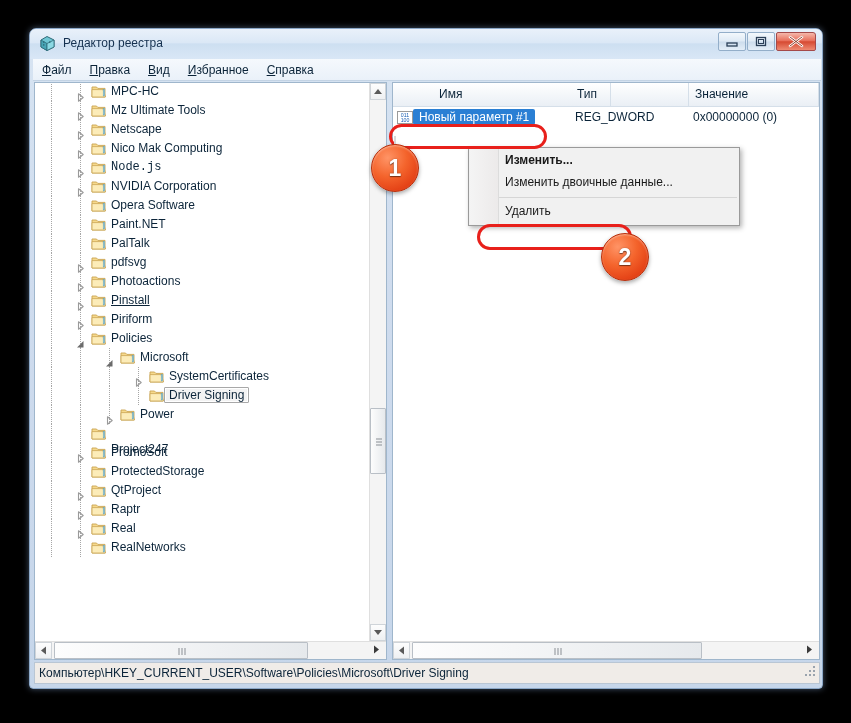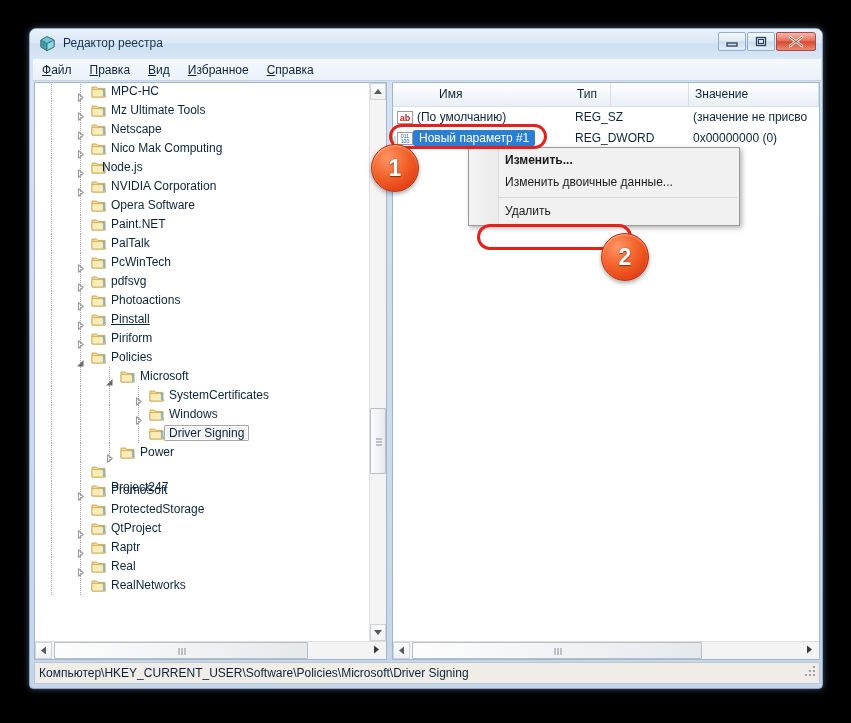--- a/index.html
+++ b/index.html
@@ -434,21 +434,21 @@
               <div class="guide" style="left: 16px;"></div>
               <div class="guide" style="left: 45px;"></div>
               <span class="tw-arrow" style="left: 41px;"><svg width="9" height="9" viewBox="0 0 9 9">
                   <polygon points="2.5,0.8 7.2,4.5 2.5,8.2" fill="none" stroke="#9a9a9a" stroke-width="1.1" stroke-linejoin="round"></polygon>
                 </svg></span>
               <span class="tw-folder" style="left: 56px;"><svg width="16" height="15" viewBox="0 0 16 15">
                   <path d="M1,3 L5.5,3 L6.8,4.4 L14,4.4 L14,13 L1,13 Z" fill="#f6d98c" stroke="#c9a451" stroke-width="0.9"></path>
                   <path d="M1,5.6 L12,5.6 L14.6,13 L1,13 Z" fill="#fcecb8" stroke="#c9a451" stroke-width="0.8"></path>
                   <rect x="12.2" y="5.4" width="1.5" height="6.6" fill="#9fd7e8" stroke="#5f9cb5" stroke-width="0.5"></rect>
                 </svg></span>
-              <span class="tw-label" style="left: 67px;">Node.js</span>
+              <span class="tw-label" style="left: 76px; font-family: Liberation Mono, monospace;">Node.js</span>
             </div>
             <div class="tree-row">
               <div class="guide" style="left: 16px;"></div>
               <div class="guide" style="left: 45px;"></div>
               <span class="tw-arrow" style="left: 41px;"><svg width="9" height="9" viewBox="0 0 9 9">
                   <polygon points="2.5,0.8 7.2,4.5 2.5,8.2" fill="none" stroke="#9a9a9a" stroke-width="1.1" stroke-linejoin="round"></polygon>
                 </svg></span>
               <span class="tw-folder" style="left: 56px;"><svg width="16" height="15" viewBox="0 0 16 15">
                   <path d="M1,3 L5.5,3 L6.8,4.4 L14,4.4 L14,13 L1,13 Z" fill="#f6d98c" stroke="#c9a451" stroke-width="0.9"></path>
                   <path d="M1,5.6 L12,5.6 L14.6,13 L1,13 Z" fill="#fcecb8" stroke="#c9a451" stroke-width="0.8"></path>
@@ -478,33 +478,20 @@
             </div>
             <div class="tree-row">
               <div class="guide" style="left: 16px;"></div>
               <div class="guide" style="left: 45px;"></div>
               <span class="tw-folder" style="left: 56px;"><svg width="16" height="15" viewBox="0 0 16 15">
                   <path d="M1,3 L5.5,3 L6.8,4.4 L14,4.4 L14,13 L1,13 Z" fill="#f6d98c" stroke="#c9a451" stroke-width="0.9"></path>
                   <path d="M1,5.6 L12,5.6 L14.6,13 L1,13 Z" fill="#fcecb8" stroke="#c9a451" stroke-width="0.8"></path>
                   <rect x="12.2" y="5.4" width="1.5" height="6.6" fill="#9fd7e8" stroke="#5f9cb5" stroke-width="0.5"></rect>
                 </svg></span>
               <span class="tw-label" style="left: 76px;">PalTalk</span>
-            </div>
-            <div class="tree-row">
-              <div class="guide" style="left: 16px;"></div>
-              <div class="guide" style="left: 45px;"></div>
-              <span class="tw-arrow" style="left: 41px;"><svg width="9" height="9" viewBox="0 0 9 9">
-                  <polygon points="2.5,0.8 7.2,4.5 2.5,8.2" fill="none" stroke="#9a9a9a" stroke-width="1.1" stroke-linejoin="round"></polygon>
-                </svg></span>
-              <span class="tw-folder" style="left: 56px;"><svg width="16" height="15" viewBox="0 0 16 15">
-                  <path d="M1,3 L5.5,3 L6.8,4.4 L14,4.4 L14,13 L1,13 Z" fill="#f6d98c" stroke="#c9a451" stroke-width="0.9"></path>
-                  <path d="M1,5.6 L12,5.6 L14.6,13 L1,13 Z" fill="#fcecb8" stroke="#c9a451" stroke-width="0.8"></path>
-                  <rect x="12.2" y="5.4" width="1.5" height="6.6" fill="#9fd7e8" stroke="#5f9cb5" stroke-width="0.5"></rect>
-                </svg></span>
-              <span class="tw-label" style="left: 76px;">PcWinTech</span>
             </div>
             <div class="tree-row">
               <div class="guide" style="left: 16px;"></div>
               <div class="guide" style="left: 45px;"></div>
               <span class="tw-arrow" style="left: 41px;"><svg width="9" height="9" viewBox="0 0 9 9">
                   <polygon points="2.5,0.8 7.2,4.5 2.5,8.2" fill="none" stroke="#9a9a9a" stroke-width="1.1" stroke-linejoin="round"></polygon>
                 </svg></span>
               <span class="tw-folder" style="left: 56px;"><svg width="16" height="15" viewBox="0 0 16 15">
                   <path d="M1,3 L5.5,3 L6.8,4.4 L14,4.4 L14,13 L1,13 Z" fill="#f6d98c" stroke="#c9a451" stroke-width="0.9"></path>
                   <path d="M1,5.6 L12,5.6 L14.6,13 L1,13 Z" fill="#fcecb8" stroke="#c9a451" stroke-width="0.8"></path>
@@ -585,35 +572,20 @@
               <div class="guide" style="left: 103px;"></div>
               <span class="tw-arrow" style="left: 99px;"><svg width="9" height="9" viewBox="0 0 9 9">
                   <polygon points="2.5,0.8 7.2,4.5 2.5,8.2" fill="none" stroke="#9a9a9a" stroke-width="1.1" stroke-linejoin="round"></polygon>
                 </svg></span>
               <span class="tw-folder" style="left: 114px;"><svg width="16" height="15" viewBox="0 0 16 15">
                   <path d="M1,3 L5.5,3 L6.8,4.4 L14,4.4 L14,13 L1,13 Z" fill="#f6d98c" stroke="#c9a451" stroke-width="0.9"></path>
                   <path d="M1,5.6 L12,5.6 L14.6,13 L1,13 Z" fill="#fcecb8" stroke="#c9a451" stroke-width="0.8"></path>
                   <rect x="12.2" y="5.4" width="1.5" height="6.6" fill="#9fd7e8" stroke="#5f9cb5" stroke-width="0.5"></rect>
                 </svg></span>
               <span class="tw-label" style="left: 134px;">SystemCertificates</span>
-            </div>
-            <div class="tree-row">
-              <div class="guide" style="left: 16px;"></div>
-              <div class="guide" style="left: 45px;"></div>
-              <div class="guide" style="left: 74px;"></div>
-              <div class="guide" style="left: 103px;"></div>
-              <span class="tw-arrow" style="left: 99px;"><svg width="9" height="9" viewBox="0 0 9 9">
-                  <polygon points="2.5,0.8 7.2,4.5 2.5,8.2" fill="none" stroke="#9a9a9a" stroke-width="1.1" stroke-linejoin="round"></polygon>
-                </svg></span>
-              <span class="tw-folder" style="left: 114px;"><svg width="16" height="15" viewBox="0 0 16 15">
-                  <path d="M1,3 L5.5,3 L6.8,4.4 L14,4.4 L14,13 L1,13 Z" fill="#f6d98c" stroke="#c9a451" stroke-width="0.9"></path>
-                  <path d="M1,5.6 L12,5.6 L14.6,13 L1,13 Z" fill="#fcecb8" stroke="#c9a451" stroke-width="0.8"></path>
-                  <rect x="12.2" y="5.4" width="1.5" height="6.6" fill="#9fd7e8" stroke="#5f9cb5" stroke-width="0.5"></rect>
-                </svg></span>
-              <span class="tw-label" style="left: 134px;">Windows</span>
             </div>
             <div class="tree-row selected">
               <div class="guide" style="left: 16px;"></div>
               <div class="guide" style="left: 45px;"></div>
               <div class="guide" style="left: 74px;"></div>
               <div class="guide" style="left: 103px;"></div>
               <span class="tw-folder" style="left: 114px;"><svg width="16" height="15" viewBox="0 0 16 15">
                   <path d="M1,3 L5.5,3 L6.8,4.4 L14,4.4 L14,13 L1,13 Z" fill="#f6d98c" stroke="#c9a451" stroke-width="0.9"></path>
                   <path d="M1,5.6 L12,5.6 L14.6,13 L1,13 Z" fill="#fcecb8" stroke="#c9a451" stroke-width="0.8"></path>
                   <rect x="12.2" y="5.4" width="1.5" height="6.6" fill="#9fd7e8" stroke="#5f9cb5" stroke-width="0.5"></rect>
@@ -757,29 +729,20 @@
       </div>
     </div>
 
     <div id="value-pane">
       <div id="value-header">
           <div class="vh-cell" style="left: 0px; width: 178px; margin-left: 40px;">Имя</div>
           <div class="vh-cell" style="left: 178px; width: 118px;">Тип</div>
           <div class="vh-cell" style="left: 296px; width: 130px;">Значение</div>
         </div>
       <div id="value-rows">
-          <div class="value-row">
-            <span class="vr-icon"><svg width="16" height="15" viewBox="0 0 16 15">
-                <rect x="0.5" y="1.5" width="15" height="12" fill="#ffffff" stroke="#9a9a9a" stroke-width="1"></rect>
-                <text x="8" y="11" font-family="Liberation Sans, sans-serif" font-size="9" font-weight="bold" fill="#cc2020" text-anchor="middle">ab</text>
-              </svg></span>
-            <span class="vr-name">(По умолчанию)</span>
-            <span class="vr-type">REG_SZ</span>
-            <span class="vr-data">(значение не присво</span>
-          </div>
           <div class="value-row selected">
             <span class="vr-icon"><svg width="16" height="15" viewBox="0 0 16 15">
                 <rect x="0.5" y="1.5" width="15" height="12" fill="#ffffff" stroke="#9a9a9a" stroke-width="1"></rect>
                 <text x="8" y="7" font-family="Liberation Sans, sans-serif" font-size="5.2" fill="#1a5fb4" text-anchor="middle">011</text>
                 <text x="8" y="12.3" font-family="Liberation Sans, sans-serif" font-size="5.2" fill="#1a5fb4" text-anchor="middle">100</text>
               </svg></span>
             <span class="vr-name">Новый параметр #1</span>
             <span class="vr-type">REG_DWORD</span>
             <span class="vr-data">0x00000000 (0)</span>
           </div>

